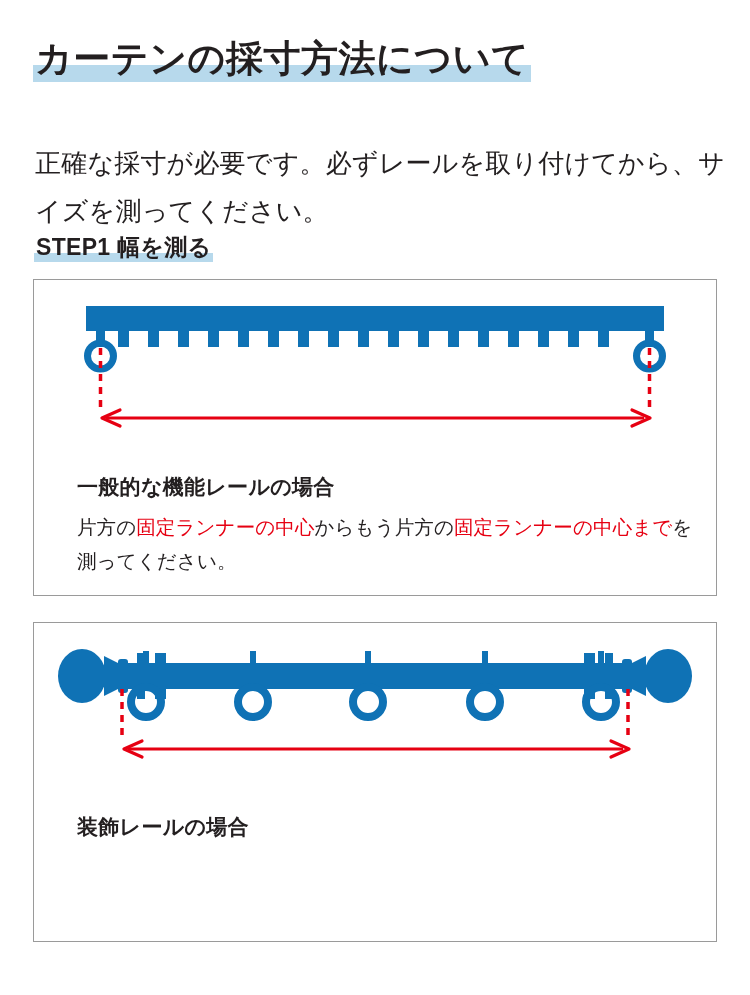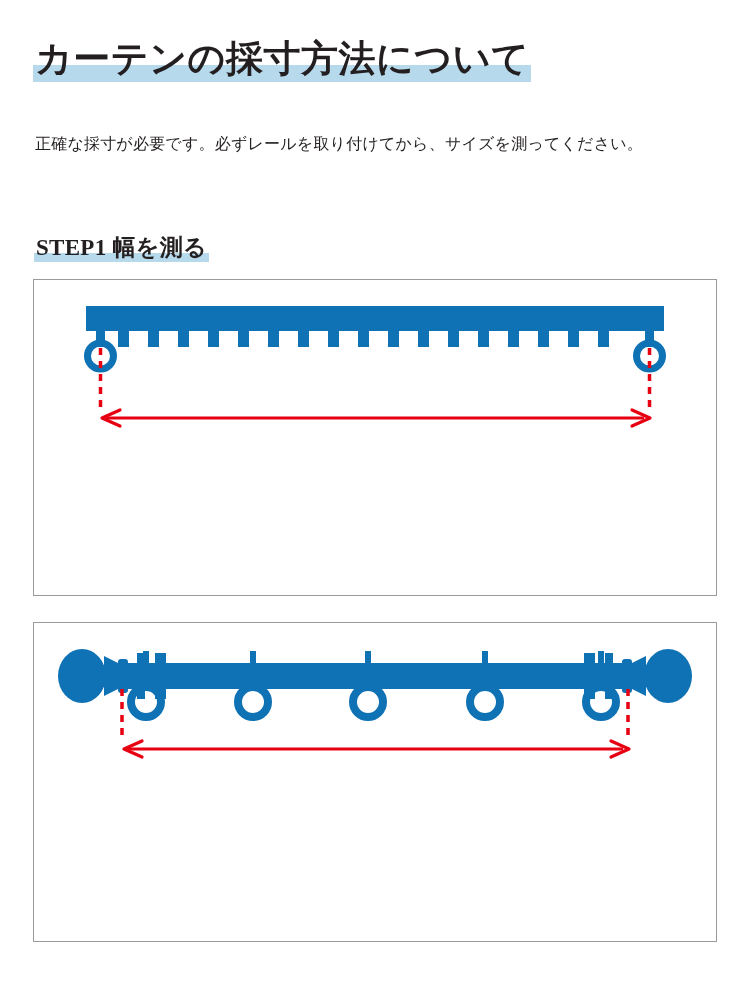--- a/index.html
+++ b/index.html
@@ -15,21 +15,20 @@
     overflow: hidden;
     position: relative;
   }
 
   .page {
     position: relative;
     width: 732px;
     height: 995px;
     box-sizing: border-box;
     padding: 3px 33px;
-    font-family: Liberation Serif, serif;
   }
 
   
   .title-wrap {
     position: absolute;
     left: 33px;
     top: 38px;
     width: 684px;
   }
   .page-title {
@@ -42,21 +41,21 @@
     background: linear-gradient(to top, #b7d9ec 0, #b7d9ec 17px, rgba(255,255,255,0) 17px);
     padding: 0 2px 3px 2px;
   }
 
   
   .intro {
     position: absolute;
     left: 35px;
     top: 113px;
     width: 690px;
-    font-size: 16px;
+    font-size: 26px;
     line-height: 1.85;
     font-weight: normal;
     color: #231f20;
     letter-spacing: 0.2px;
   }
 
   
   .step-wrap {
     position: absolute;
     left: 34px;
@@ -170,20 +169,24 @@
       <line x1="615.5" y1="68" x2="615.5" y2="130" stroke="#e60012" stroke-width="3.5" stroke-dasharray="7,6"></line>
 
       <g>
         <line x1="72" y1="138" x2="610" y2="138" stroke="#e60012" stroke-width="3.2"></line>
         <polyline points="86,130 68,138 86,146" fill="none" stroke="#e60012" stroke-width="3.2" stroke-linecap="round" stroke-linejoin="round"></polyline>
         <polyline points="598,130 616,138 598,146" fill="none" stroke="#e60012" stroke-width="3.2" stroke-linecap="round" stroke-linejoin="round"></polyline>
       </g>
     </svg>
 
     <div class="caption-block" id="caption-1">
+      <div class="caption-title">一般的な機能レールの場合</div>
+      <div class="caption-body">
+        <span>片方の</span><span class="hl-red">固定ランナーの中心</span><span>からもう片方の</span><span class="hl-red">固定ランナーの中心まで</span><span>を測ってください。</span>
+      </div>
     </div>
   </div>
 
   <div class="figure-box" id="figure-box-2">
 
     <svg class="fig-svg" width="682" height="175" viewBox="0 0 682 175">
 
       <rect x="74" y="40" width="534" height="26" fill="#0f72b5"></rect>
 
       <g fill="#0f72b5">
@@ -228,16 +231,17 @@
       <line x1="594" y1="66" x2="594" y2="118" stroke="#e60012" stroke-width="3.5" stroke-dasharray="7,6"></line>
 
       <g>
         <line x1="94" y1="126" x2="589" y2="126" stroke="#e60012" stroke-width="3.2"></line>
         <polyline points="108,118 90,126 108,134" fill="none" stroke="#e60012" stroke-width="3.2" stroke-linecap="round" stroke-linejoin="round"></polyline>
         <polyline points="577,118 595,126 577,134" fill="none" stroke="#e60012" stroke-width="3.2" stroke-linecap="round" stroke-linejoin="round"></polyline>
       </g>
     </svg>
 
     <div class="caption-block" id="caption-2">
+      <div class="caption-title">装飾レールの場合</div>
     </div>
   </div>
 
 </div>
 
 </body></html>

